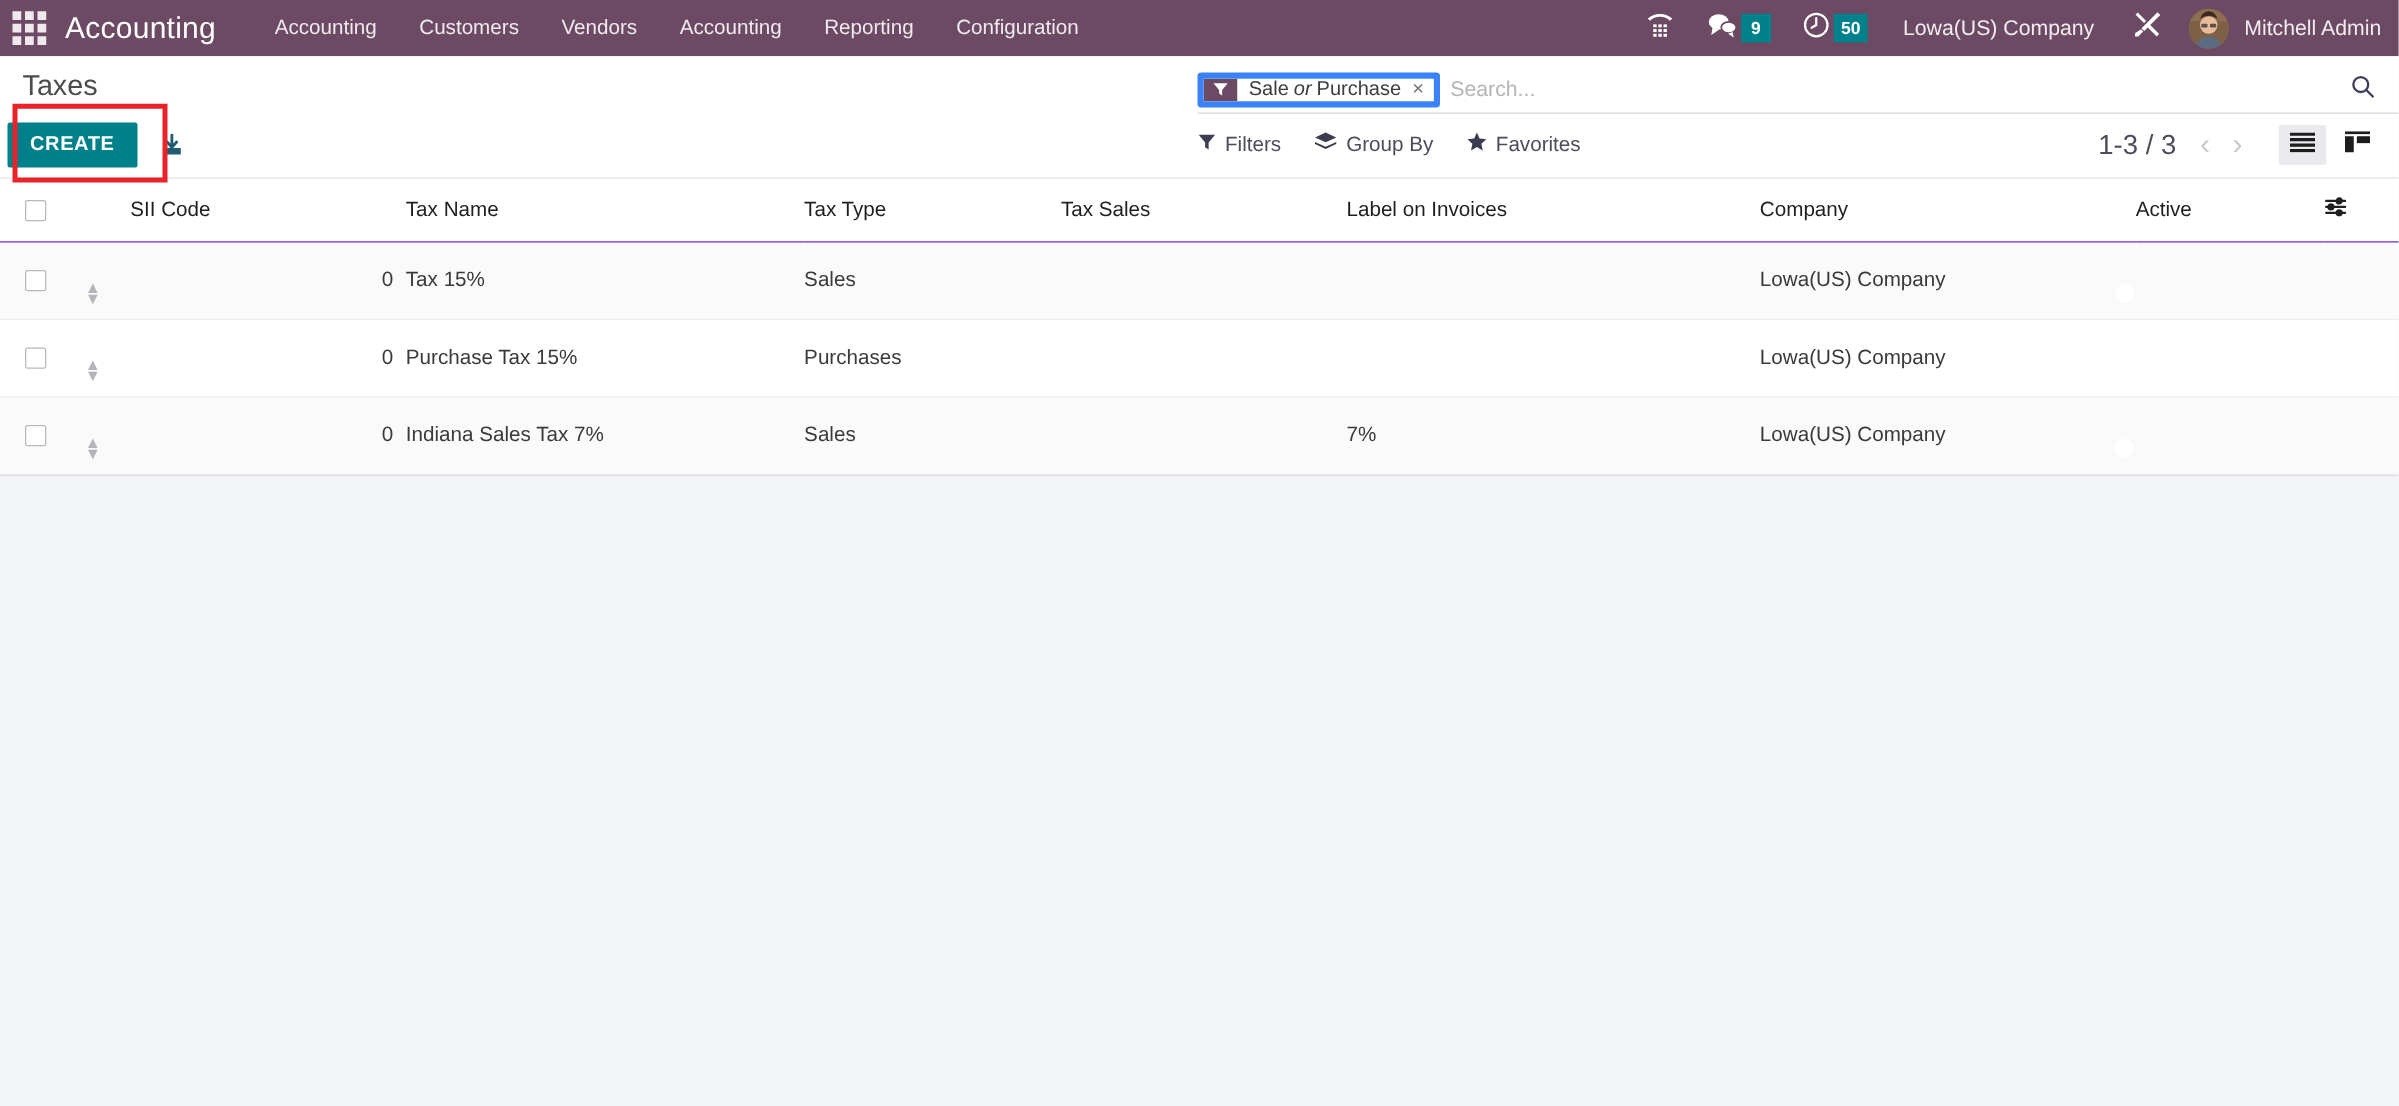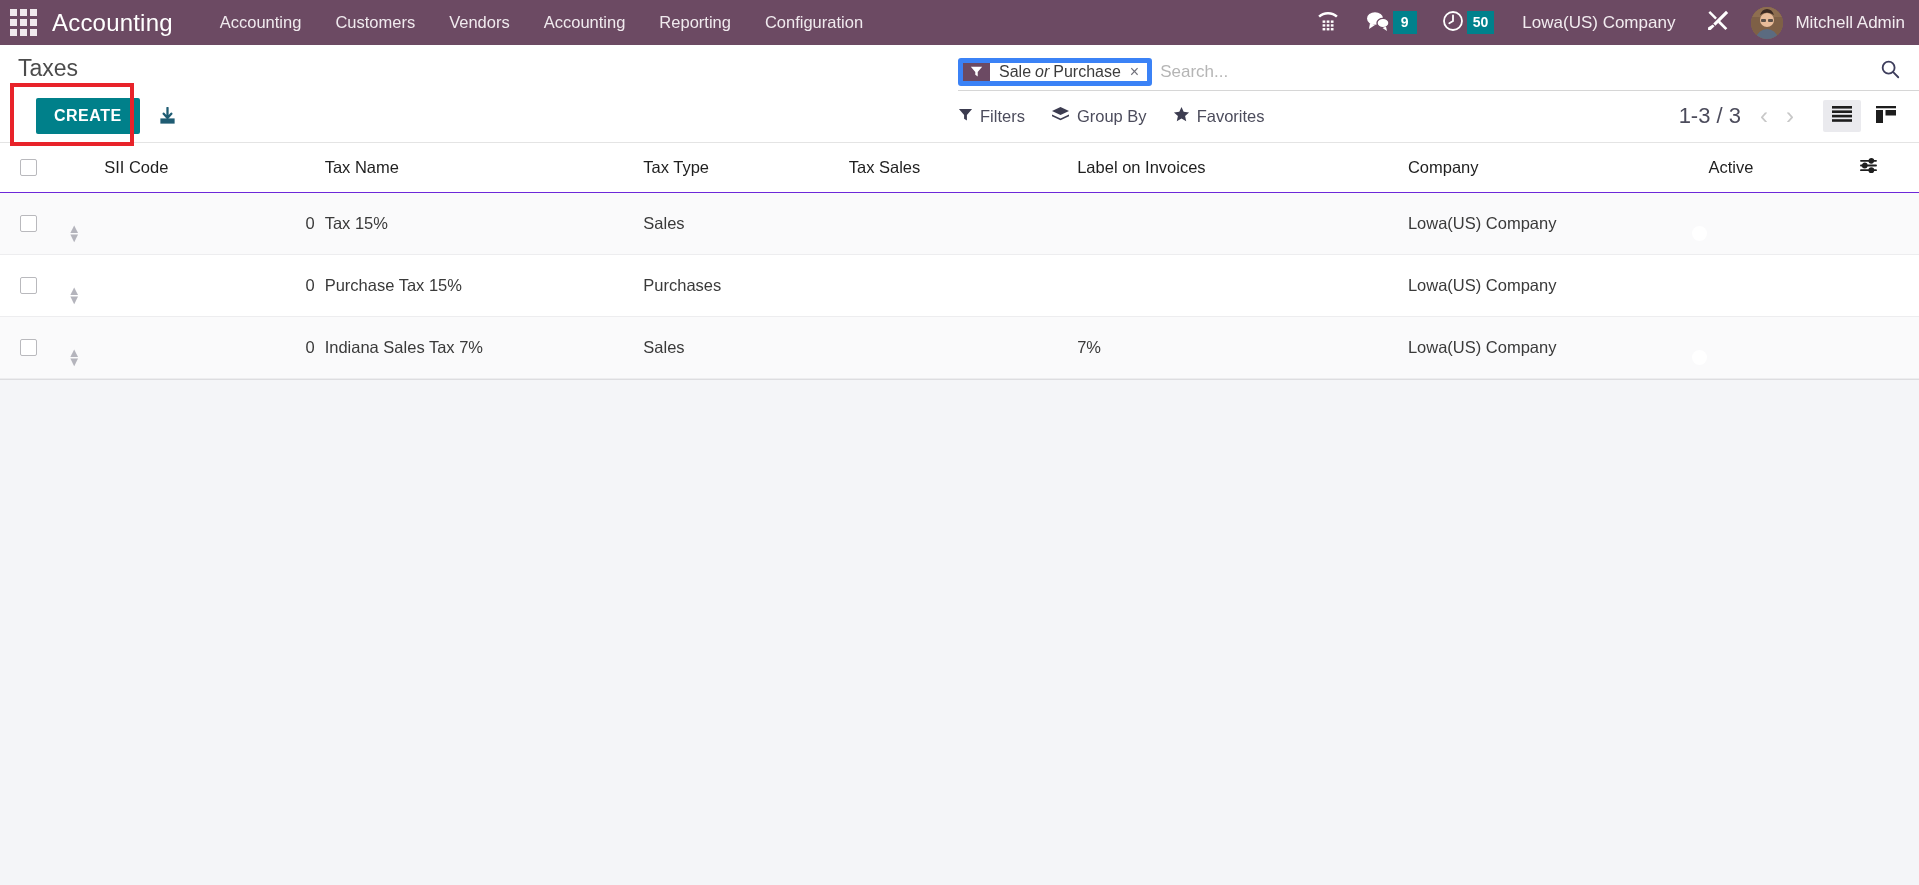--- a/index.html
+++ b/index.html
@@ -177,21 +177,21 @@
   }
 
   .cp-row2 {
     height: 52px;
     display: flex;
     align-items: center;
     position: relative;
   }
   .create-wrap {
     position: relative;
-    padding-left: 36px;
+    padding-left: 6px;
     display: flex;
     align-items: center;
   }
   .btn-create {
     background: #00808A;
     color: #FFFFFF;
     border: none;
     font-size: 16px;
     font-weight: 600;
     letter-spacing: 0.5px;

